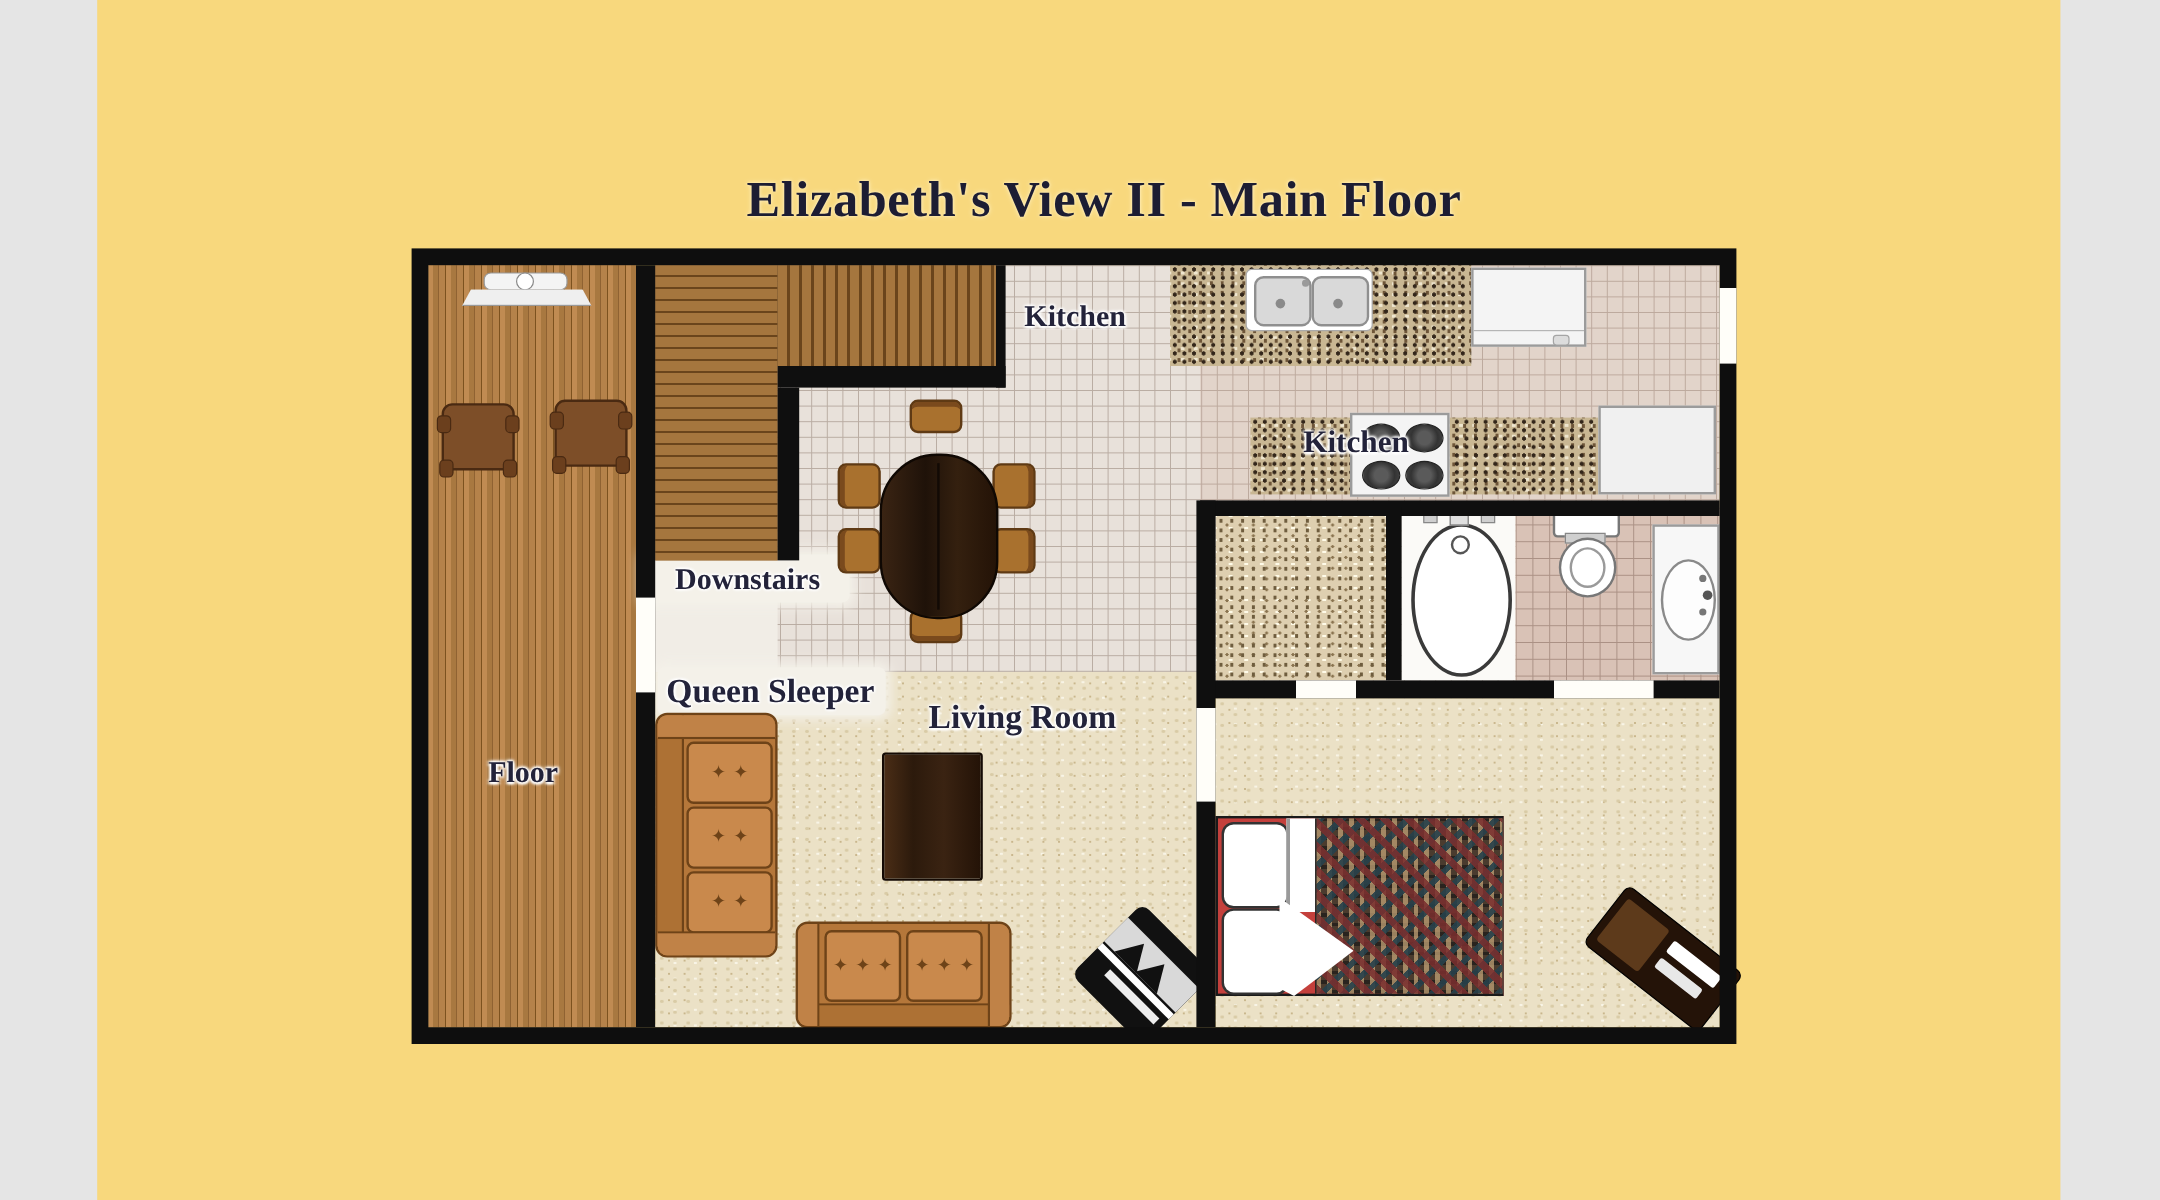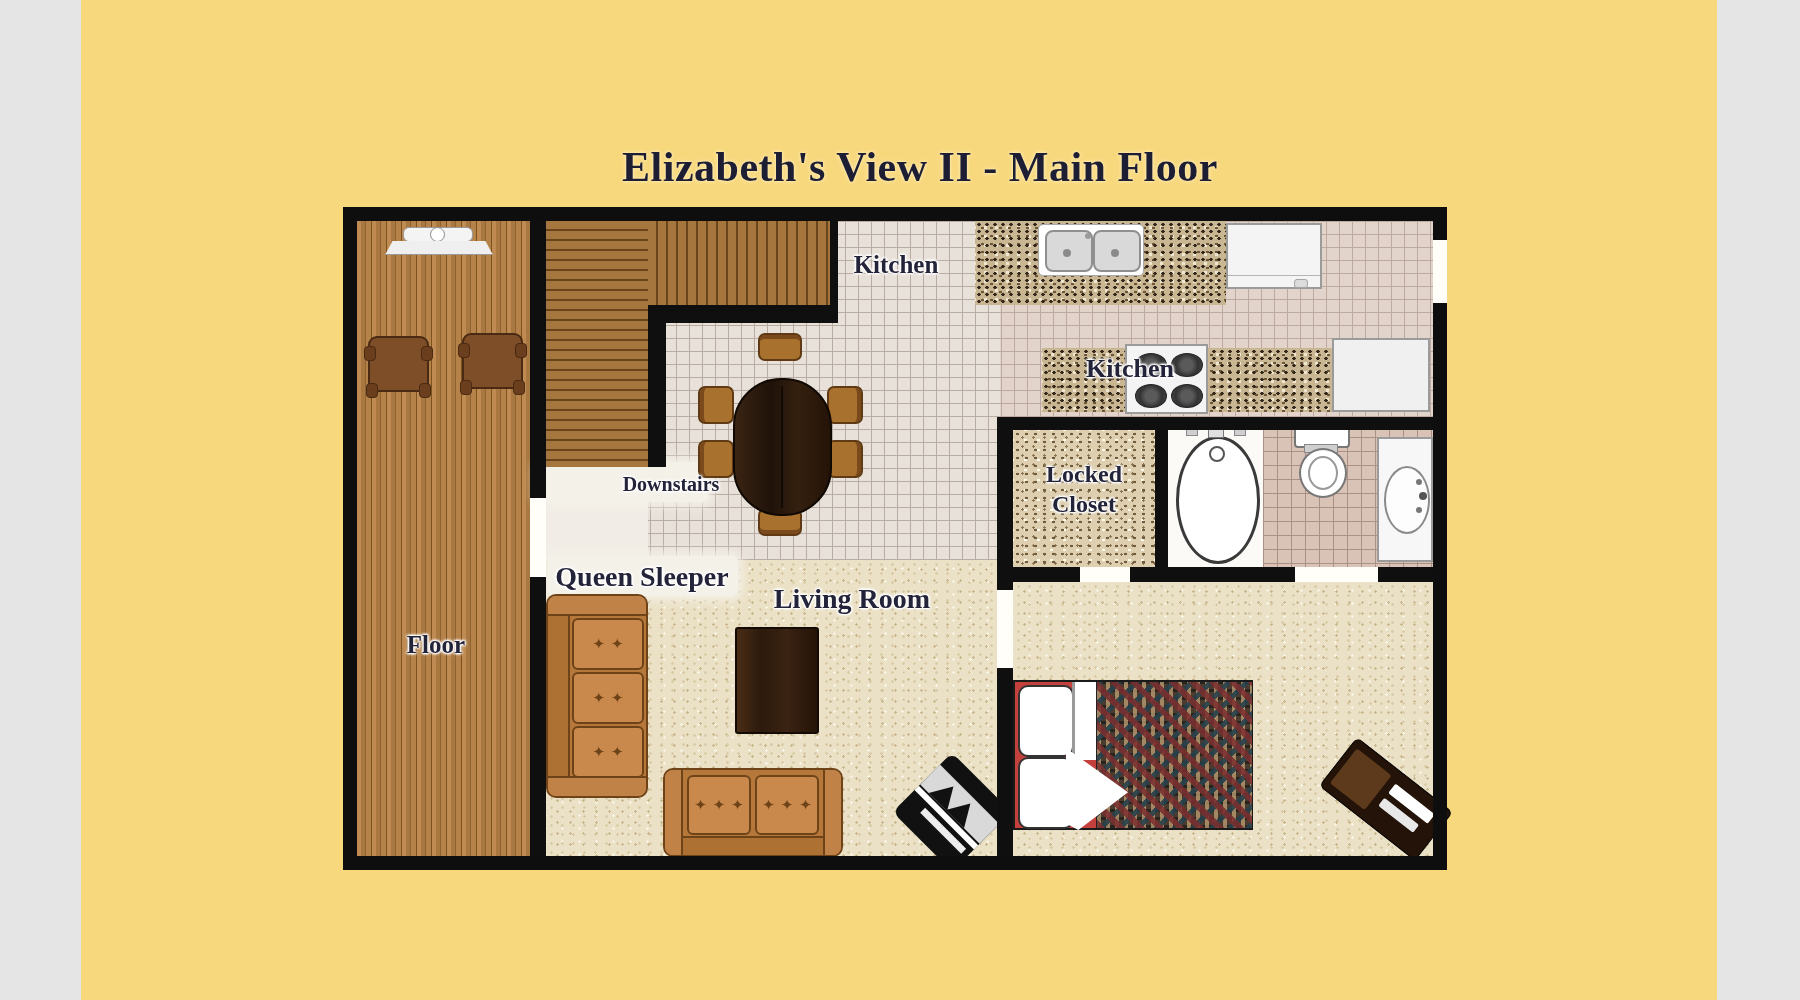--- a/index.html
+++ b/index.html
@@ -238,22 +238,18 @@
   <div class="abs" style="left:343px;top:207px;width:1104px;height:663px;border:14px solid #0e0e0e;box-sizing:border-box;"></div>
 
   <div class="abs gap" style="left:530px;top:498px;width:16px;height:79px;"></div>
   <div class="abs gap" style="left:1433px;top:240px;width:14px;height:63px;"></div>
   <div class="abs gap" style="left:1080px;top:567px;width:50px;height:15px;"></div>
   <div class="abs gap" style="left:1295px;top:567px;width:83px;height:15px;"></div>
   <div class="abs gap" style="left:997px;top:590px;width:16px;height:78px;"></div>
 
   <div class="abs room-label" style="left:796px;top:250px;width:200px;font-size:25px;">Kitchen</div>
   <div class="abs room-label" style="left:1030px;top:306px;width:200px;font-size:26px;margin-top:48px;">Kitchen</div>
-  <div class="abs room-label" style="left:523px;top:469px;width:200px;font-size:20px;margin-left:48px;">Downstairs</div>
-  <div class="abs room-label" style="left:1013px;top:459px;width:142px;font-size:24px;line-height:30px;">
-    <div>Locked</div>
-    <div>Closet</div>
-  </div>
+  <div class="abs room-label" style="left:523px;top:469px;width:200px;font-size:25px;">Downstairs</div>
   <div class="abs room-label" style="left:727px;top:584px;width:250px;">Living Room</div>
   <div class="abs room-label" style="left:517px;top:562px;width:250px;">Queen Sleeper</div>
   <div class="abs room-label" style="left:356px;top:630px;width:160px;font-size:25px;">Floor</div>
 
 </div>
 
 </body></html>

